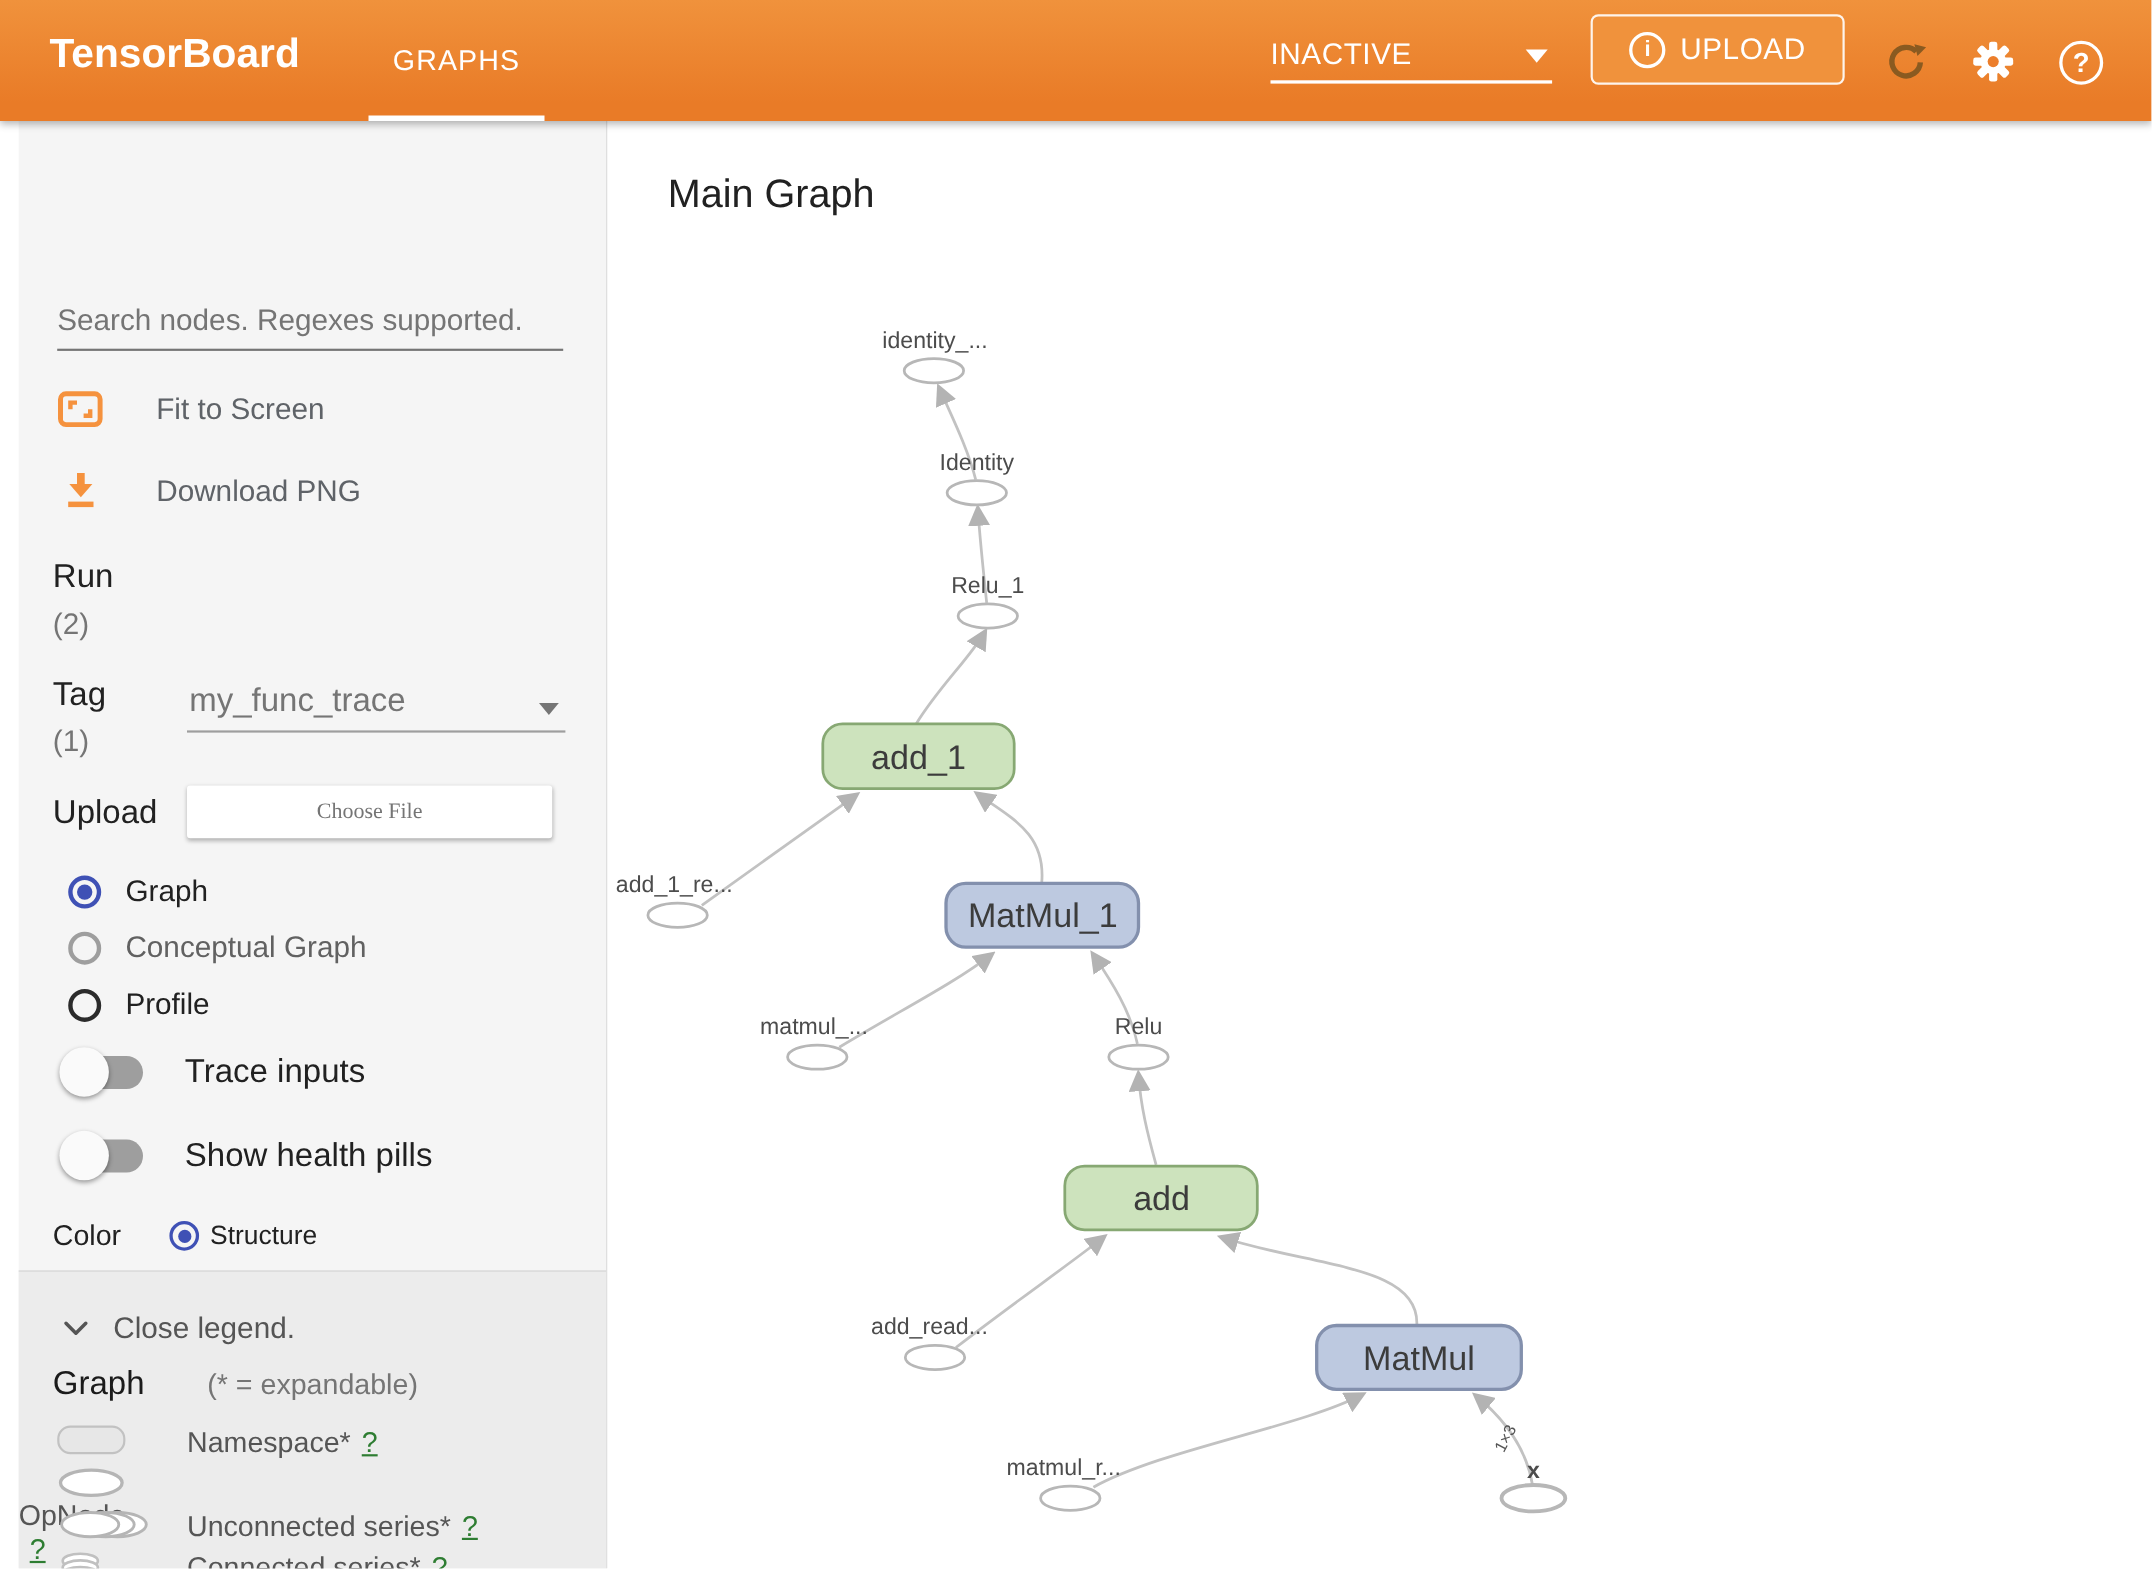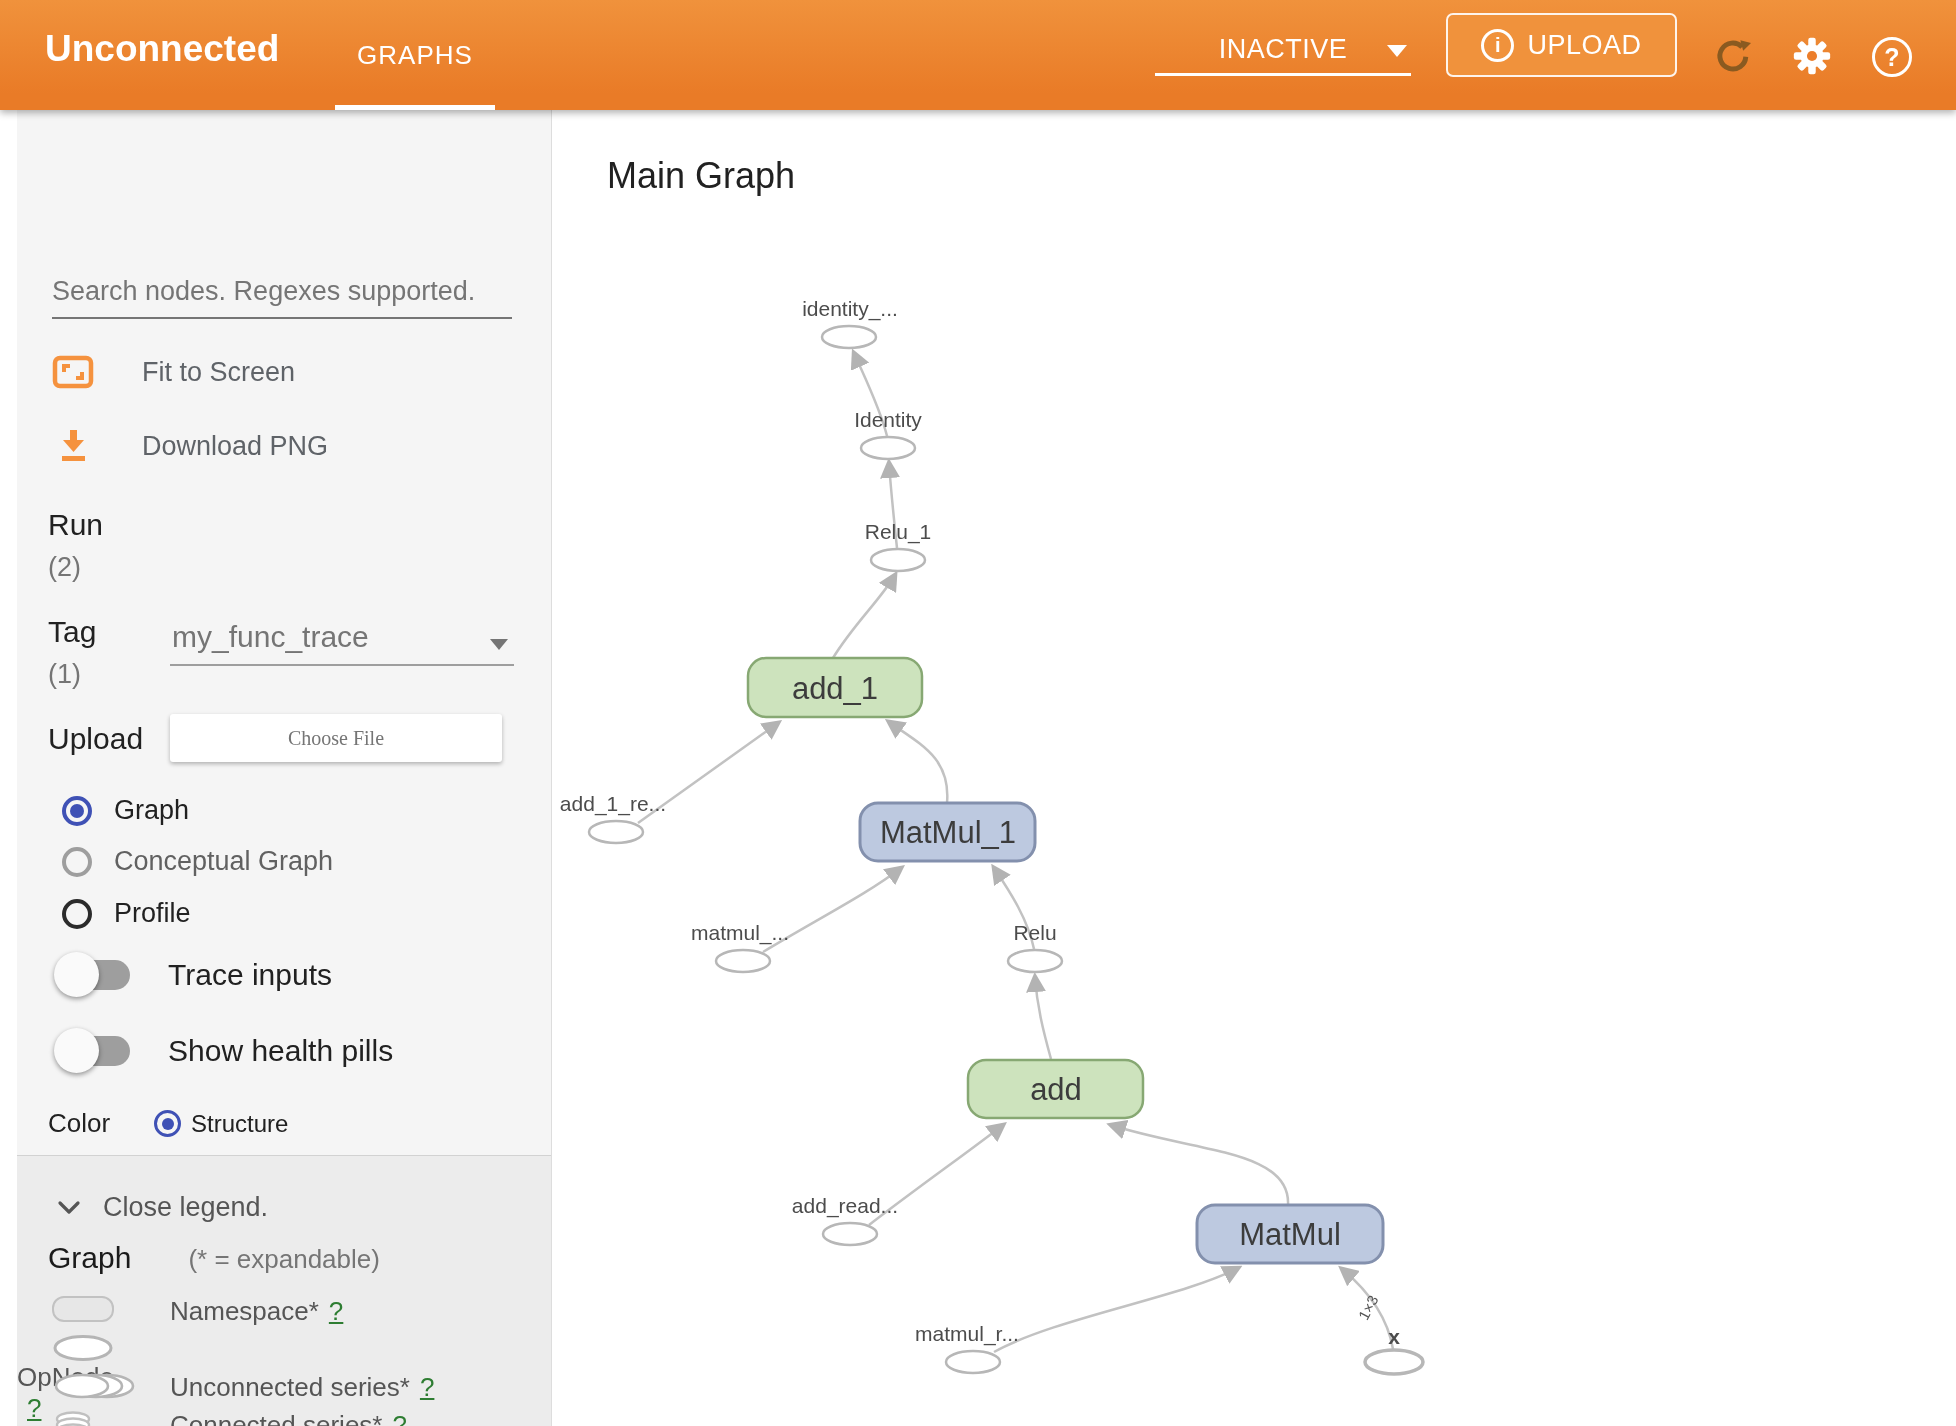--- a/index.html
+++ b/index.html
@@ -11,21 +11,21 @@
   .header { position:absolute; left:0; top:0; width:1956px; height:110px;
             background:linear-gradient(180deg, var(--header-bg-light,#f0883a) 0%, var(--header-bg,#e97b27) 85%);
             box-shadow:0 3px 7px rgba(0,0,0,0.3); z-index:10; }
   .logo { position:absolute; left:45px; top:28px; font-size:37px; font-weight:bold; color:#fff; }
   .tab { position:absolute; left:335px; top:0; width:160px; height:110px;
          display:flex; align-items:center; justify-content:center;
          color:#fff; font-size:26px; font-weight:500; letter-spacing:1px; cursor:pointer; }
   .tab::after { content:""; position:absolute; left:0; bottom:0; width:100%; height:5px; background:#fff; }
   .status-select { position:absolute; left:1155px; top:26px; width:256px; height:50px;
                    color:#fff; font-size:27px; font-weight:500; letter-spacing:0.5px;
-                   border-bottom:3px solid #fff; cursor:pointer; line-height:46px;text-align:center; }
+                   border-bottom:3px solid #fff; cursor:pointer; line-height:46px; }
   .status-select .caret { position:absolute; right:4px; top:19px; width:0; height:0;
                    border-left:10px solid transparent; border-right:10px solid transparent;
                    border-top:12px solid #fff; }
   .upload-btn { position:absolute; left:1446px; top:13px; width:231px; height:64px;
                 border:2.5px solid rgba(255,255,255,0.9); border-radius:7px;
                 background:var(--header-bg-light,#f0923c);
                 display:flex; align-items:center; justify-content:center; gap:13px;
                 color:#fff; font-size:27px; font-weight:500; letter-spacing:0.5px; cursor:pointer; }
   .info-circle { width:33px; height:33px; border:3px solid #fff; border-radius:50%;
                  display:flex; align-items:center; justify-content:center;
@@ -108,21 +108,21 @@
   .op-ellipse { fill:#fff; stroke:#b7b7b7; stroke-width:2.5; }
   .edge { fill:none; stroke:var(--edge-gray,#c2c2c2); stroke-width:2.5; }
   .group-node.green rect { fill:var(--node-green-fill,#cde3bd); stroke:var(--node-green-border,#87a873); stroke-width:2.5; }
   .group-node.blue  rect { fill:var(--node-blue-fill,#bdc9e0);  stroke:var(--node-blue-border,#8390ad);  stroke-width:3; }
   .edge-dim-label { font-size:15px; fill:#555; text-anchor:middle; }
 </style>
 </head>
 <body>
 
 <div class="header">
-  <div class="logo">Unconnected</div>
+  <div class="logo">TensorBoard</div>
   <div class="tab">
     <span>GRAPHS</span>
   </div>
   <div class="status-select">
     <span>INACTIVE</span>
     <span class="caret"></span>
   </div>
   <div class="upload-btn">
     <span class="info-circle">i</span>
     <span>UPLOAD</span>

